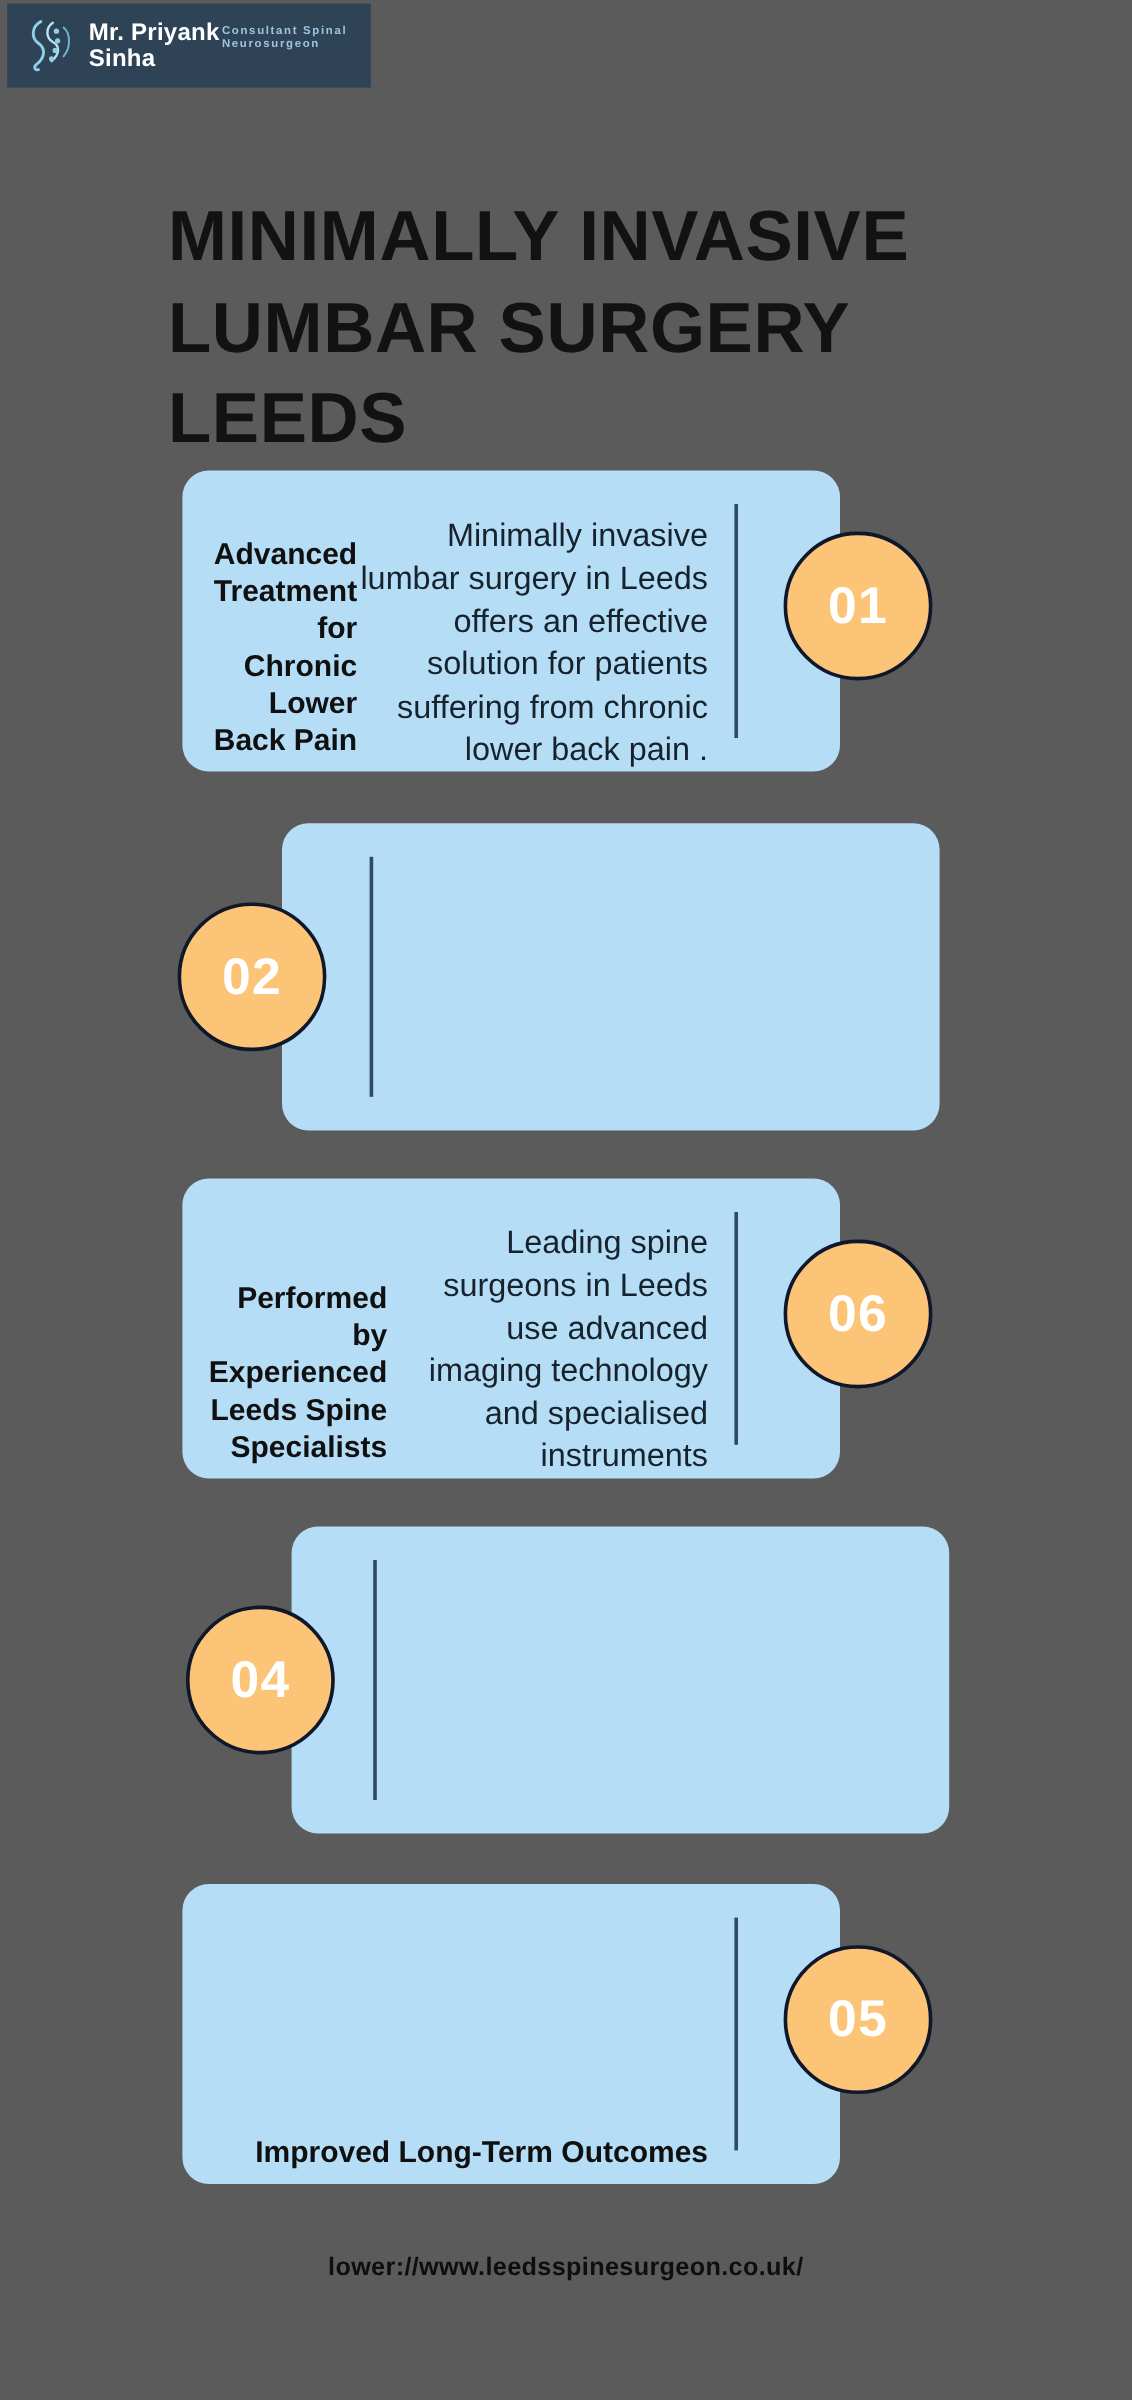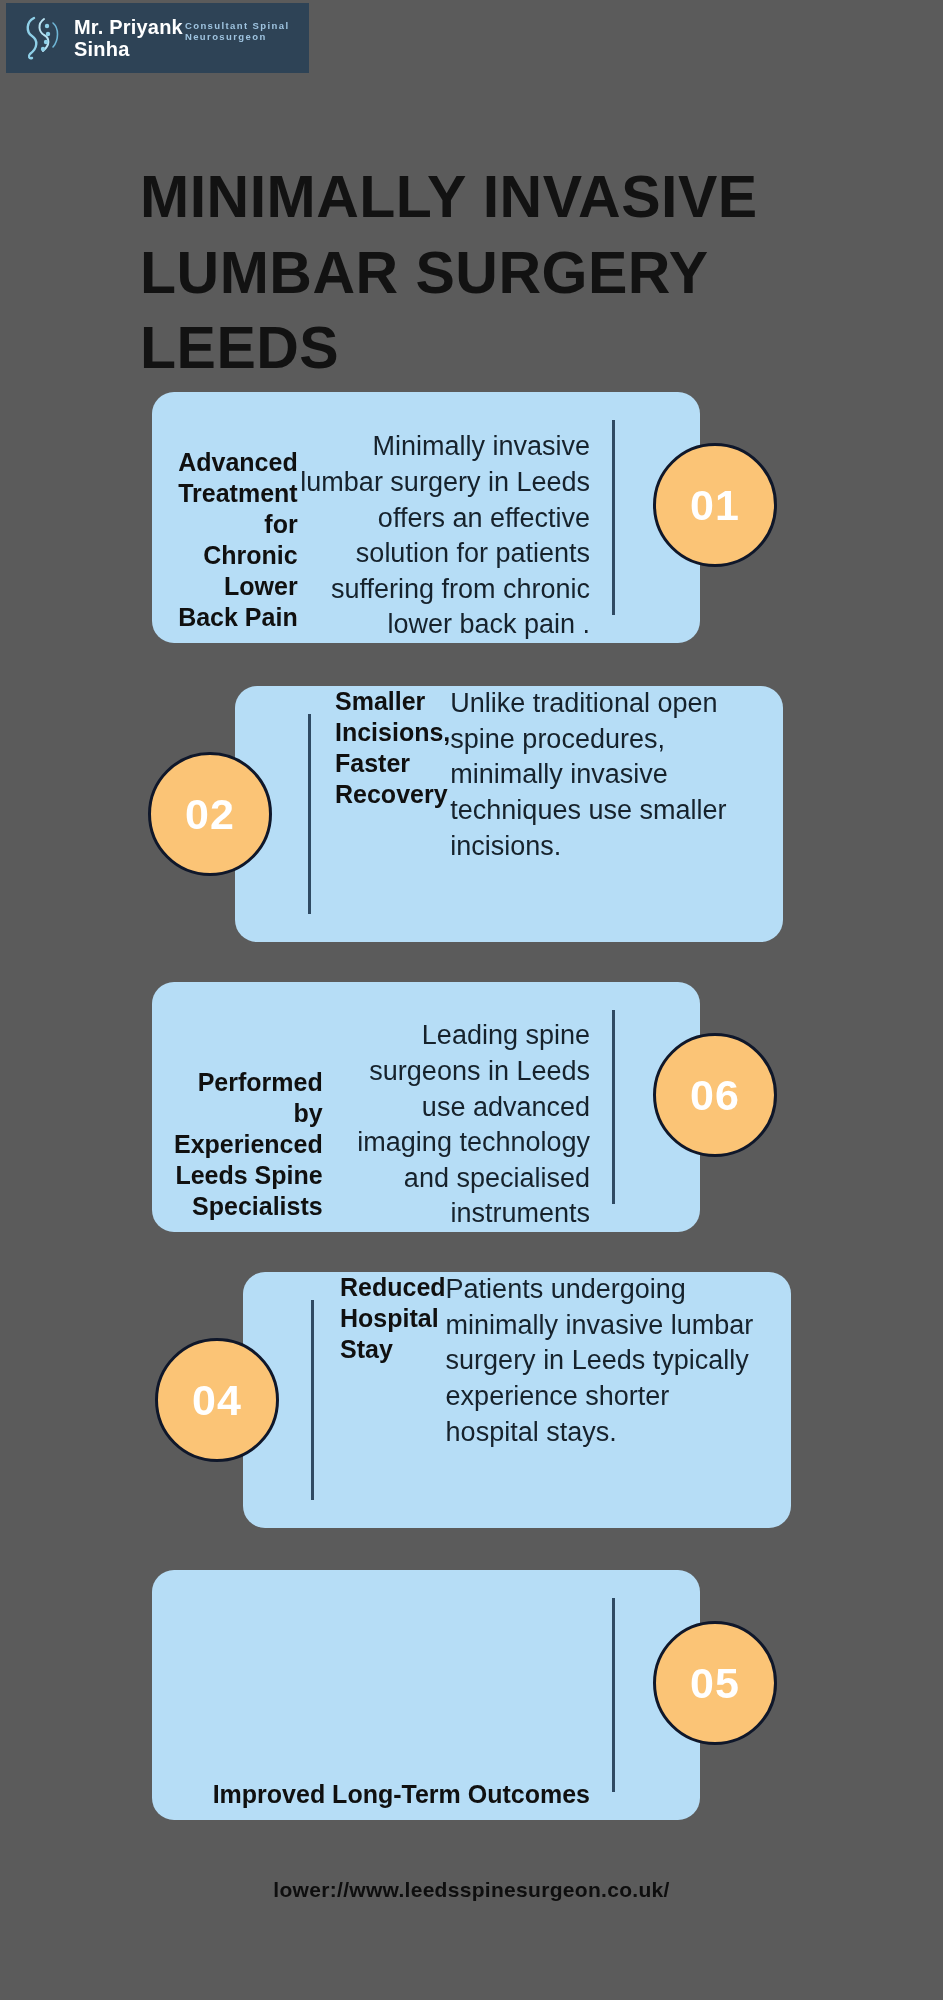--- a/index.html
+++ b/index.html
@@ -164,42 +164,34 @@
   <div class="divider" style="right:85px;"></div>
   <div class="content" style="left:26px; right:110px;">
     <h3>Advanced Treatment for Chronic Lower Back Pain</h3>
     <p>Minimally invasive lumbar surgery in Leeds offers an effective solution for patients suffering from chronic lower back pain .</p>
   </div>
 </div>
 <div class="badge" style="left:653px; top:443px;">01</div>
 
 <div class="card align-left" style="left:235px; top:686px; width:548px; height:256px;">
   <div class="divider" style="left:73px;"></div>
-  <div class="content" style="left:100px; right:26px;">
-    <h3>Smaller Incisions, Faster Recovery</h3>
-    <p>Unlike traditional open spine procedures, minimally invasive techniques use smaller incisions.</p>
-  </div>
 </div>
 <div class="badge" style="left:148px; top:752px;">02</div>
 
 <div class="card align-right" style="left:152px; top:982px; width:548px; height:250px;">
   <div class="divider" style="right:85px;"></div>
   <div class="content" style="left:22px; right:110px;">
     <h3>Performed by Experienced Leeds Spine Specialists</h3>
     <p>Leading spine surgeons in Leeds use advanced imaging technology and specialised instruments</p>
   </div>
 </div>
 <div class="badge" style="left:653px; top:1033px;">06</div>
 
 <div class="card align-left" style="left:243px; top:1272px; width:548px; height:256px;">
   <div class="divider" style="left:68px;"></div>
-  <div class="content" style="left:97px; right:26px;">
-    <h3>Reduced Hospital Stay</h3>
-    <p>Patients undergoing minimally invasive lumbar surgery in Leeds typically experience shorter hospital stays.</p>
-  </div>
 </div>
 <div class="badge" style="left:155px; top:1338px;">04</div>
 
 <div class="card align-right" style="left:152px; top:1570px; width:548px; height:250px;">
   <div class="divider" style="right:85px;"></div>
   <div class="content" style="left:26px; right:110px;">
     <h3>Improved Long-Term Outcomes</h3>
   </div>
 </div>
 <div class="badge" style="left:653px; top:1621px;">05</div>

